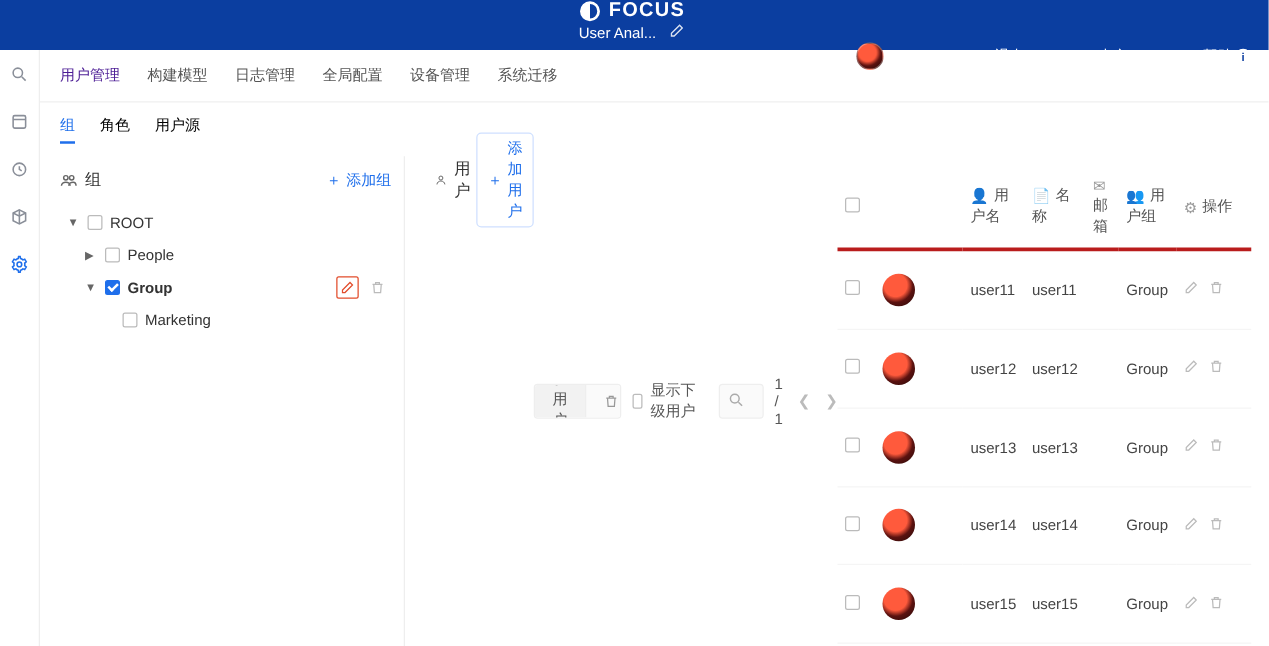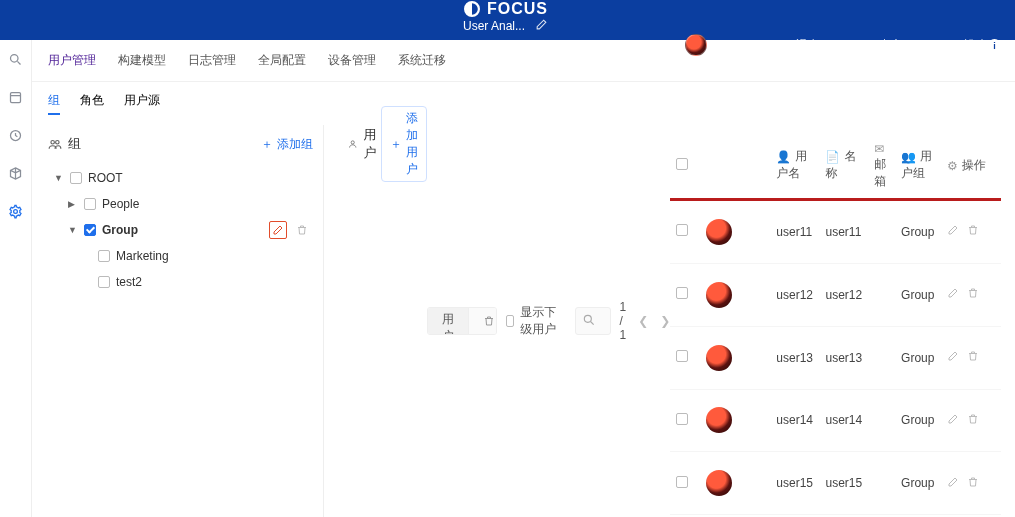--- a/index.html
+++ b/index.html
@@ -185,26 +185,20 @@
                   </svg>
                 </span>
               </span>
             </div>
             <div class="treerow">
               <span class="spacer" style="width: 28px;"></span>
               <span class="caret"></span>
               <span class="cbox"></span>
               <span class="label">Marketing</span>
             </div>
-            <div class="treerow">
-              <span class="spacer" style="width: 28px;"></span>
-              <span class="caret"></span>
-              <span class="cbox"></span>
-              <span class="label">test2</span>
-            </div>
           </div>
       </div>
 
       <div class="rightpanel">
         <div class="panelhead">
           <div class="title">
             <svg width="14" height="14" viewBox="0 0 24 24" fill="none" stroke="#666" stroke-width="2">
                 <circle cx="12" cy="8" r="4"></circle>
                 <path d="M4 21c0-4 4-7 8-7s8 3 8 7"></path>
               </svg>

